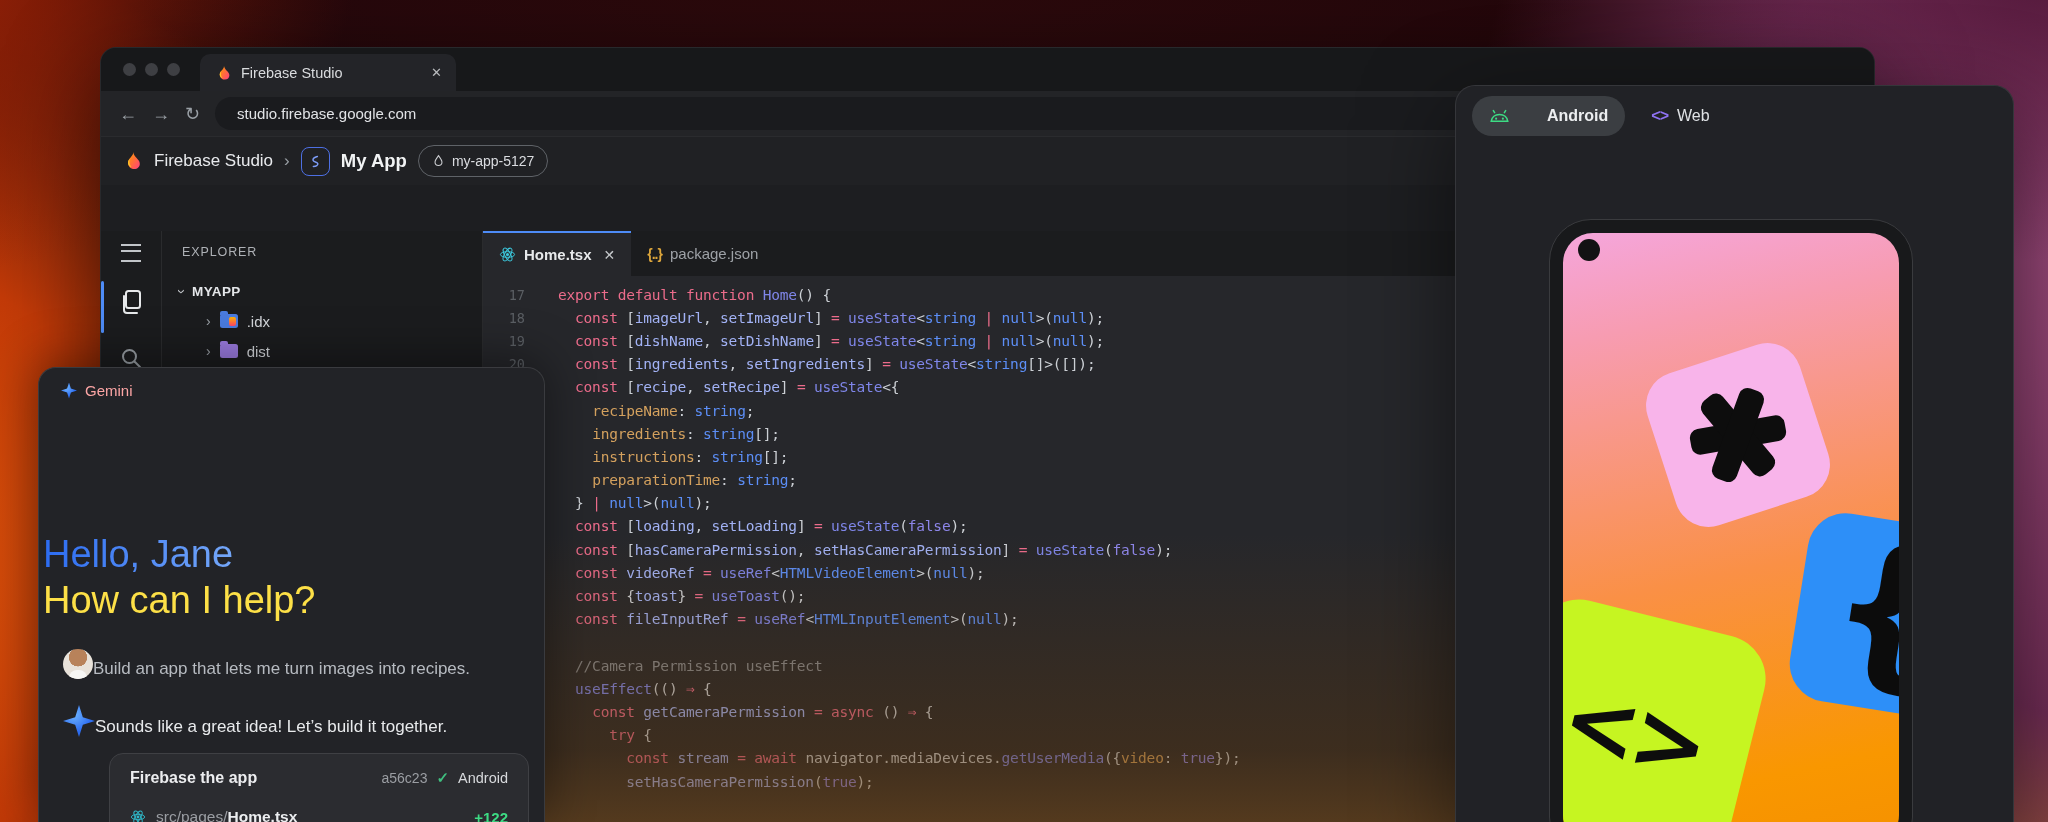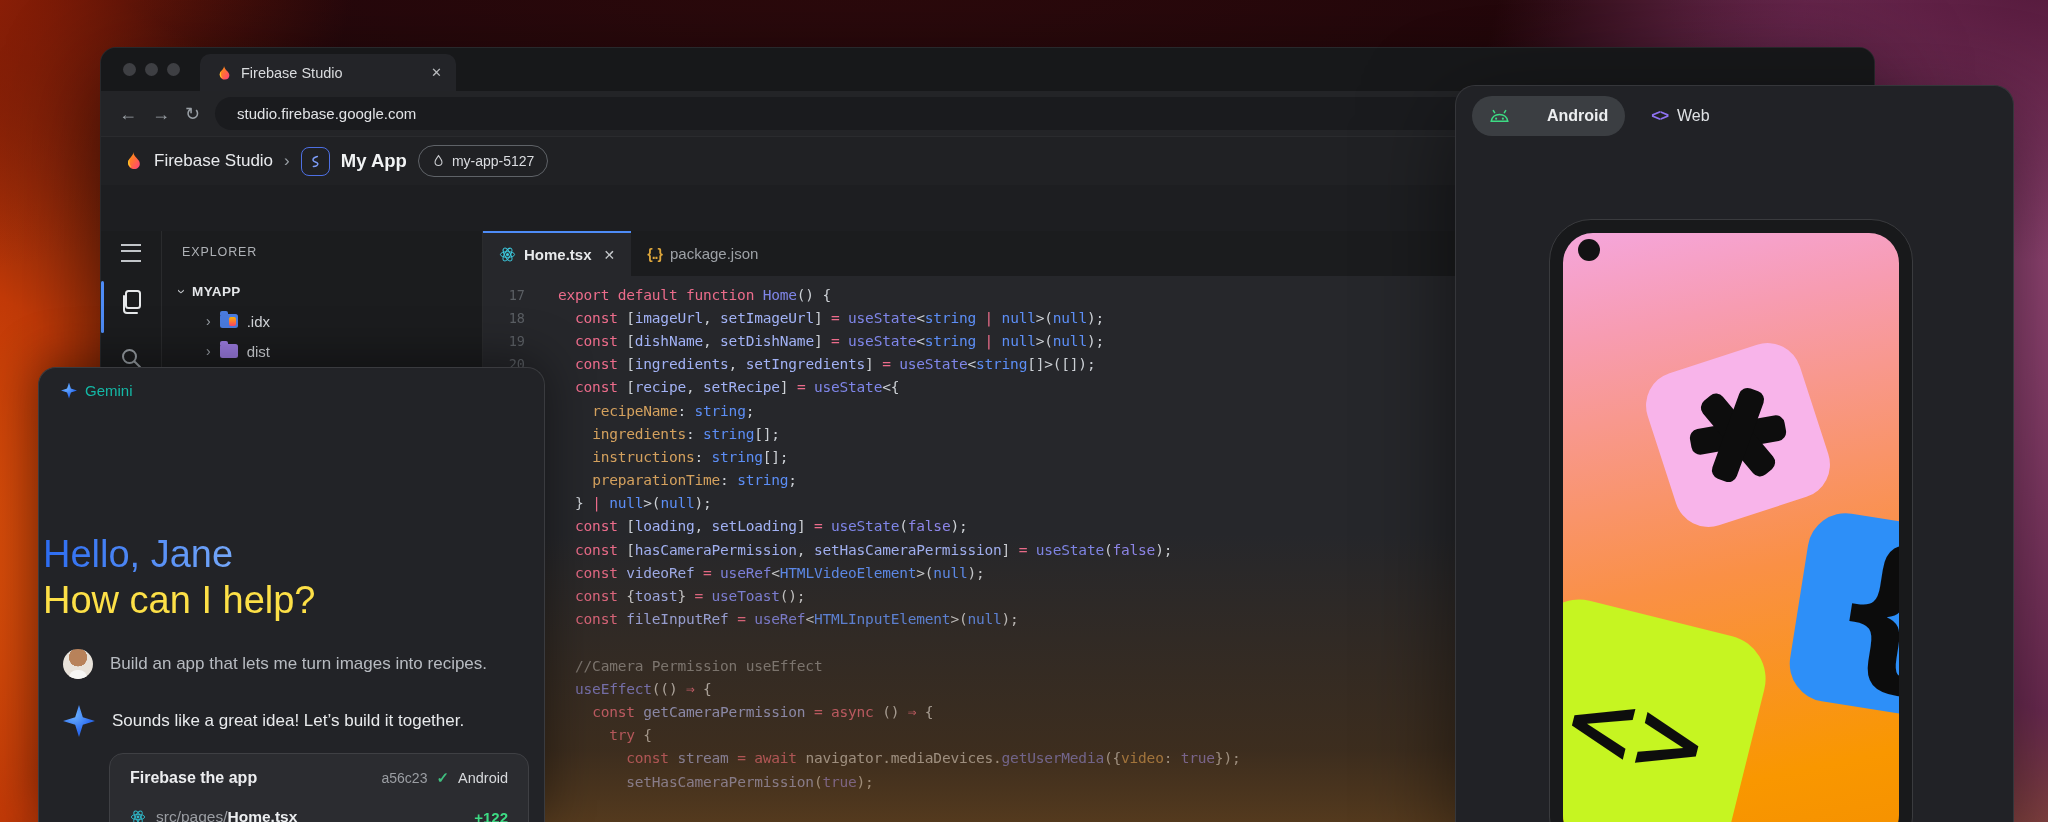--- a/index.html
+++ b/index.html
@@ -80,29 +80,29 @@
   .code-text{margin-left:33px;font-family:"DejaVu Sans Mono",monospace;font-size:14.5px;white-space:pre;letter-spacing:-.2px;}
   .tk-kw{color:#ec6c8b}.tk-id{color:#a2b2f5}.tk-fn{color:#7f86e9}.tk-ty{color:#5c8ef6}
   .tk-pr{color:#d4a15e}.tk-cm{color:#86898e}.tk-pt{color:#ccd0d5}.tk-bo{color:#8d86ea}
   .win-fade{position:absolute;inset:0;pointer-events:none;
     background:linear-gradient(to bottom, rgba(60,35,8,0) 54%, rgba(92,54,13,.42) 78%, rgba(148,90,24,.78) 100%);}
   
   .gemini{position:absolute;left:38px;top:367px;width:505px;height:455px;background:#222327;
     border:1px solid #3a3b3f;border-bottom:none;border-radius:18px 18px 0 0;z-index:6;
     box-shadow:0 -6px 50px rgba(0,0,0,.45);overflow:hidden;}
   .gem-head{position:absolute;left:22px;top:14px;display:flex;align-items:center;gap:8px;}
-  .gem-head .t{font-size:15px;color:#14b8a6;}
+  .gem-head .t{font-size:15px;color:#fca5a5;}
   .star4{display:inline-block;background:radial-gradient(circle at 35% 30%,#6db3ff 0%,#2f6ff2 55%,#1b55d6 100%);
     clip-path:polygon(50% 0%,62% 38%,100% 50%,62% 62%,50% 100%,38% 62%,0% 50%,38% 38%);}
   .s14{width:16px;height:16px;}
   .s30{width:32px;height:32px;}
   .greeting{position:absolute;left:4px;top:164px;font-size:38px;line-height:1.2;font-weight:500;}
   .greet1{background:linear-gradient(90deg,#2c6cf2,#74a7f9);-webkit-background-clip:text;background-clip:text;color:transparent;display:inline-block;}
   .greet2{color:#fde047;}
-  .chatrow{position:absolute;left:24px;display:flex;align-items:center;gap:17px;}
+  .chatrow{position:absolute;left:24px;display:flex;align-items:flex-end;}
   .chat1{top:281px;}
   .chat2{top:337px;}
   .chatrow .msg1{font-size:17px;color:#b7bbc1;}
   .chatrow .msg2{font-size:17px;color:#e8eaec;font-weight:500;}
   .avatar{width:30px;height:30px;border-radius:50%;background:radial-gradient(circle at 50% 28%,#b8825a 0 34%,#e8e2da 35%);
     position:relative;overflow:hidden;flex:none;}
   .avatar::after{content:"";position:absolute;left:6px;bottom:-2px;width:18px;height:11px;border-radius:8px 8px 0 0;background:#f7f7f5;}
   .gcard{position:absolute;left:70px;top:385px;width:420px;height:120px;background:#2b2c30;
     border:1px solid #3f4044;border-radius:14px;padding:15px 20px;box-sizing:border-box;}
   .gcard .r1{display:flex;align-items:center;gap:9px;}

